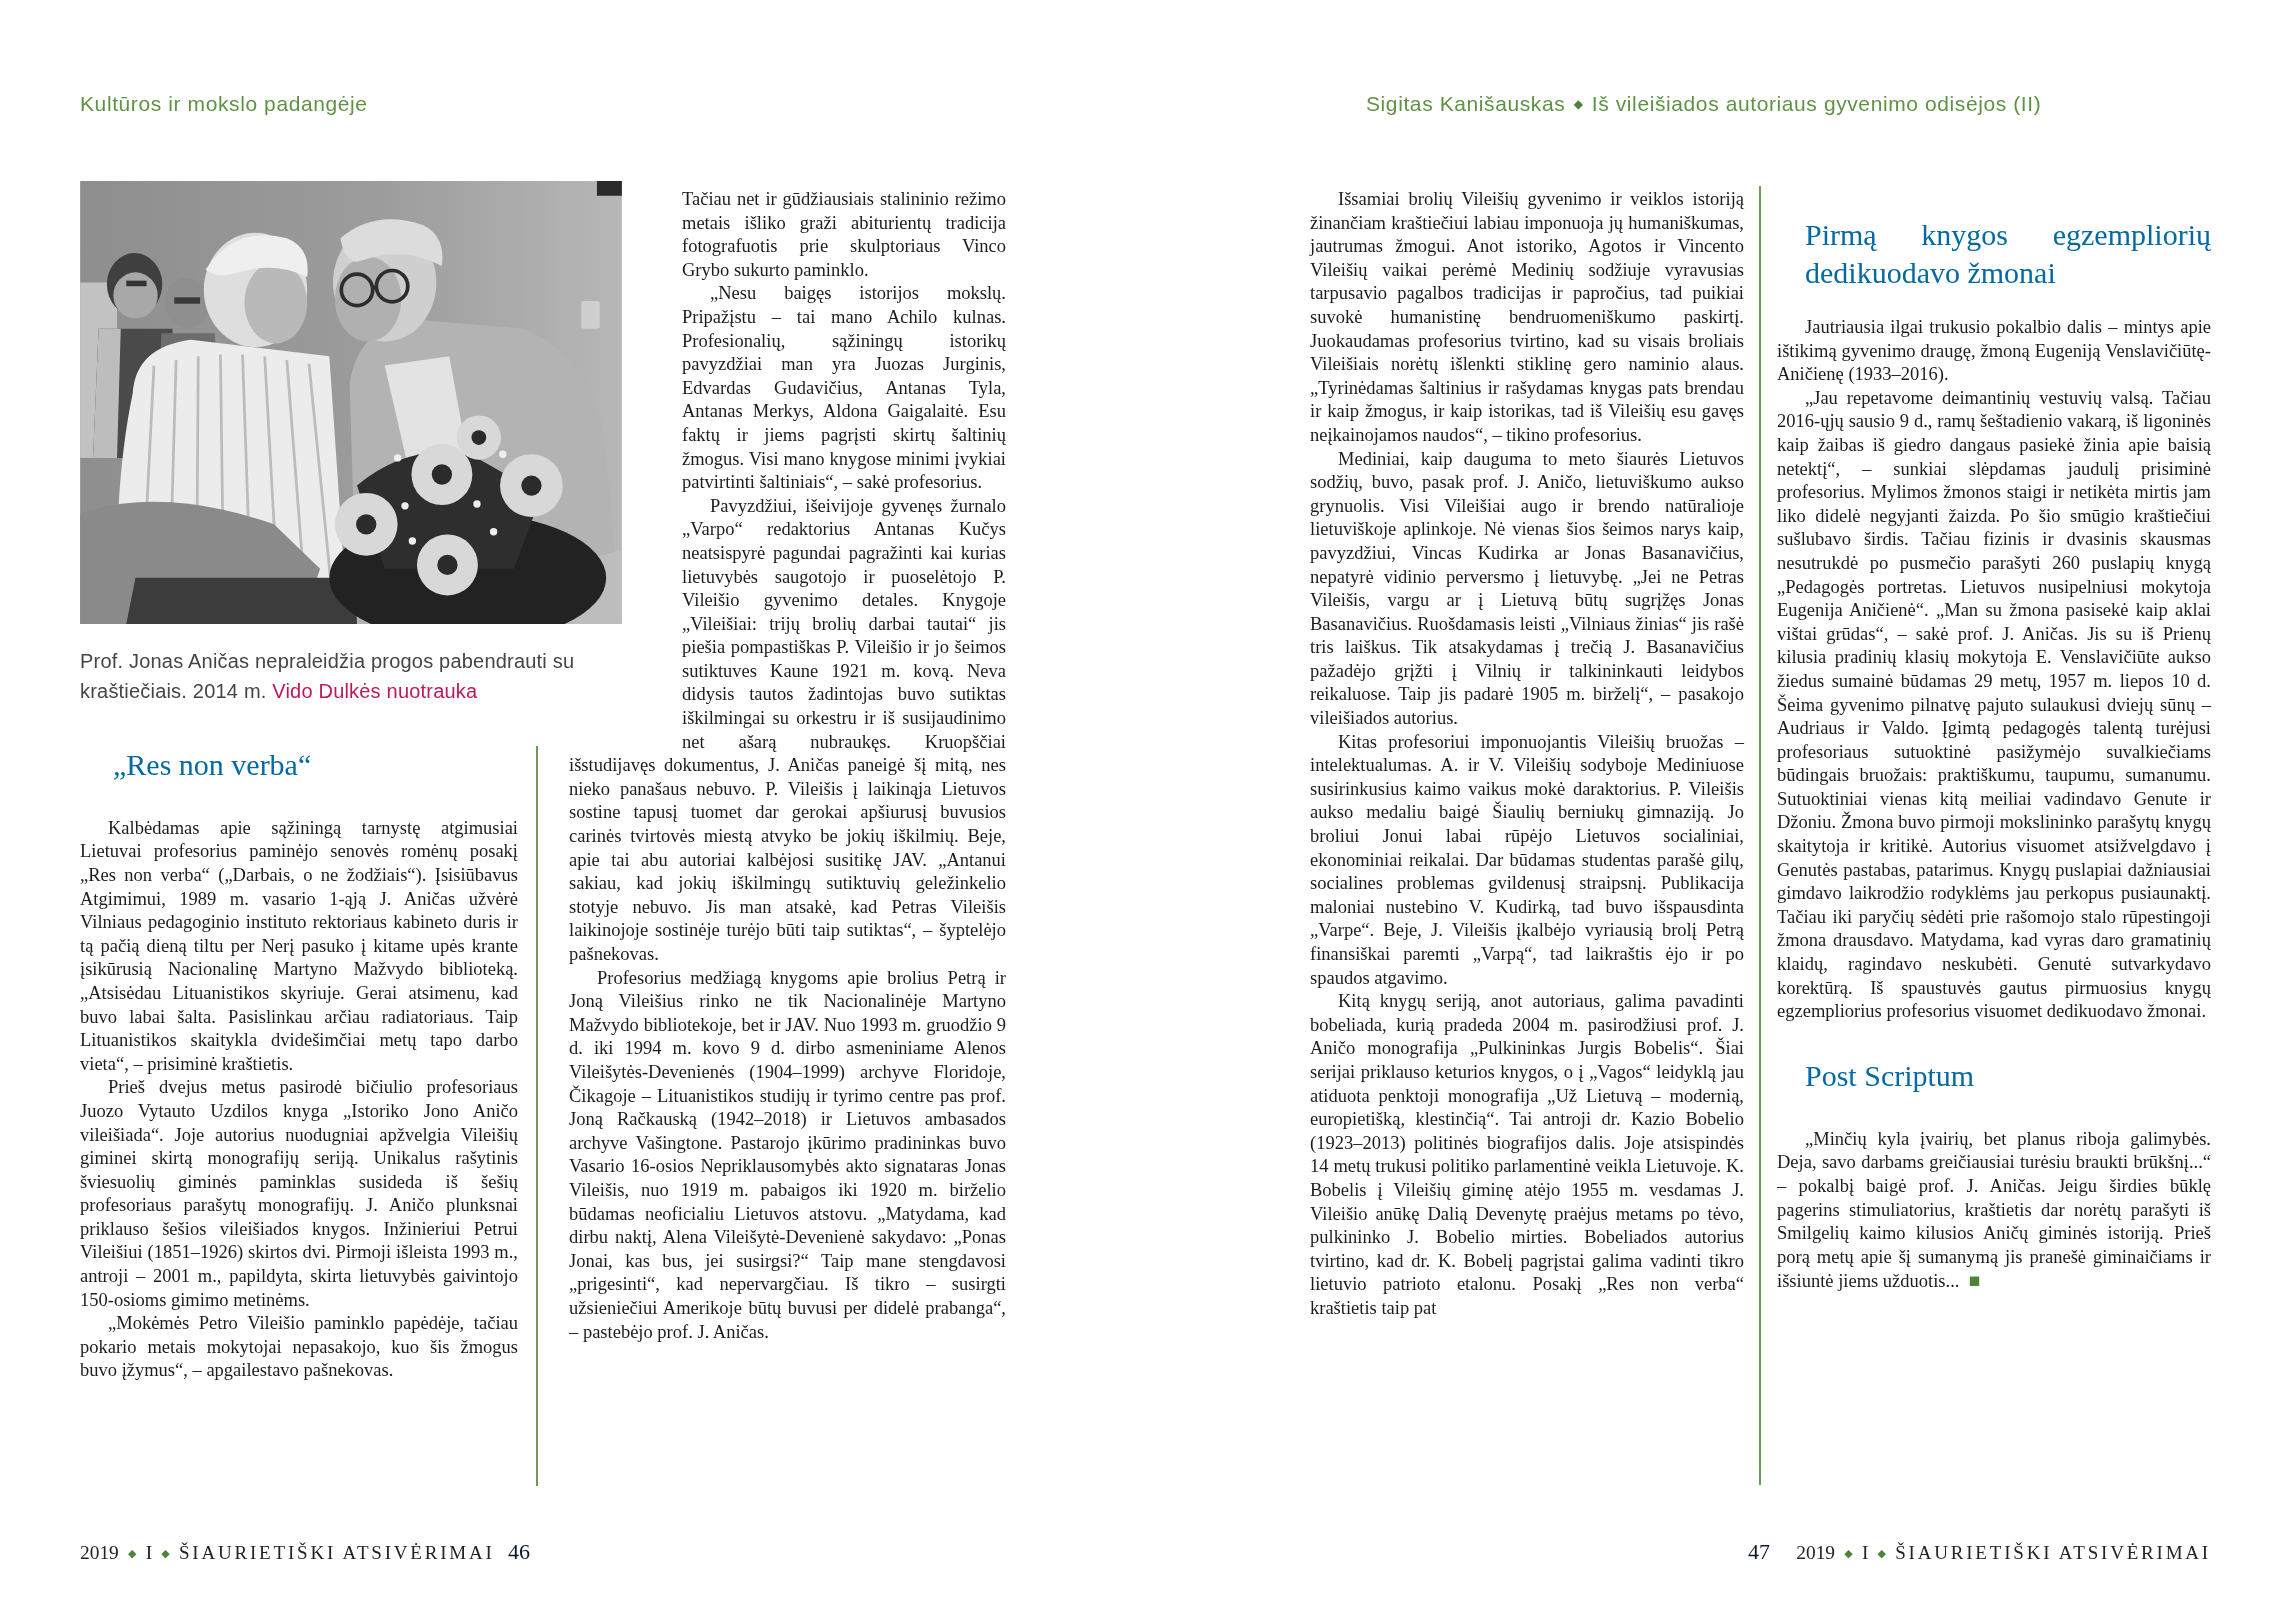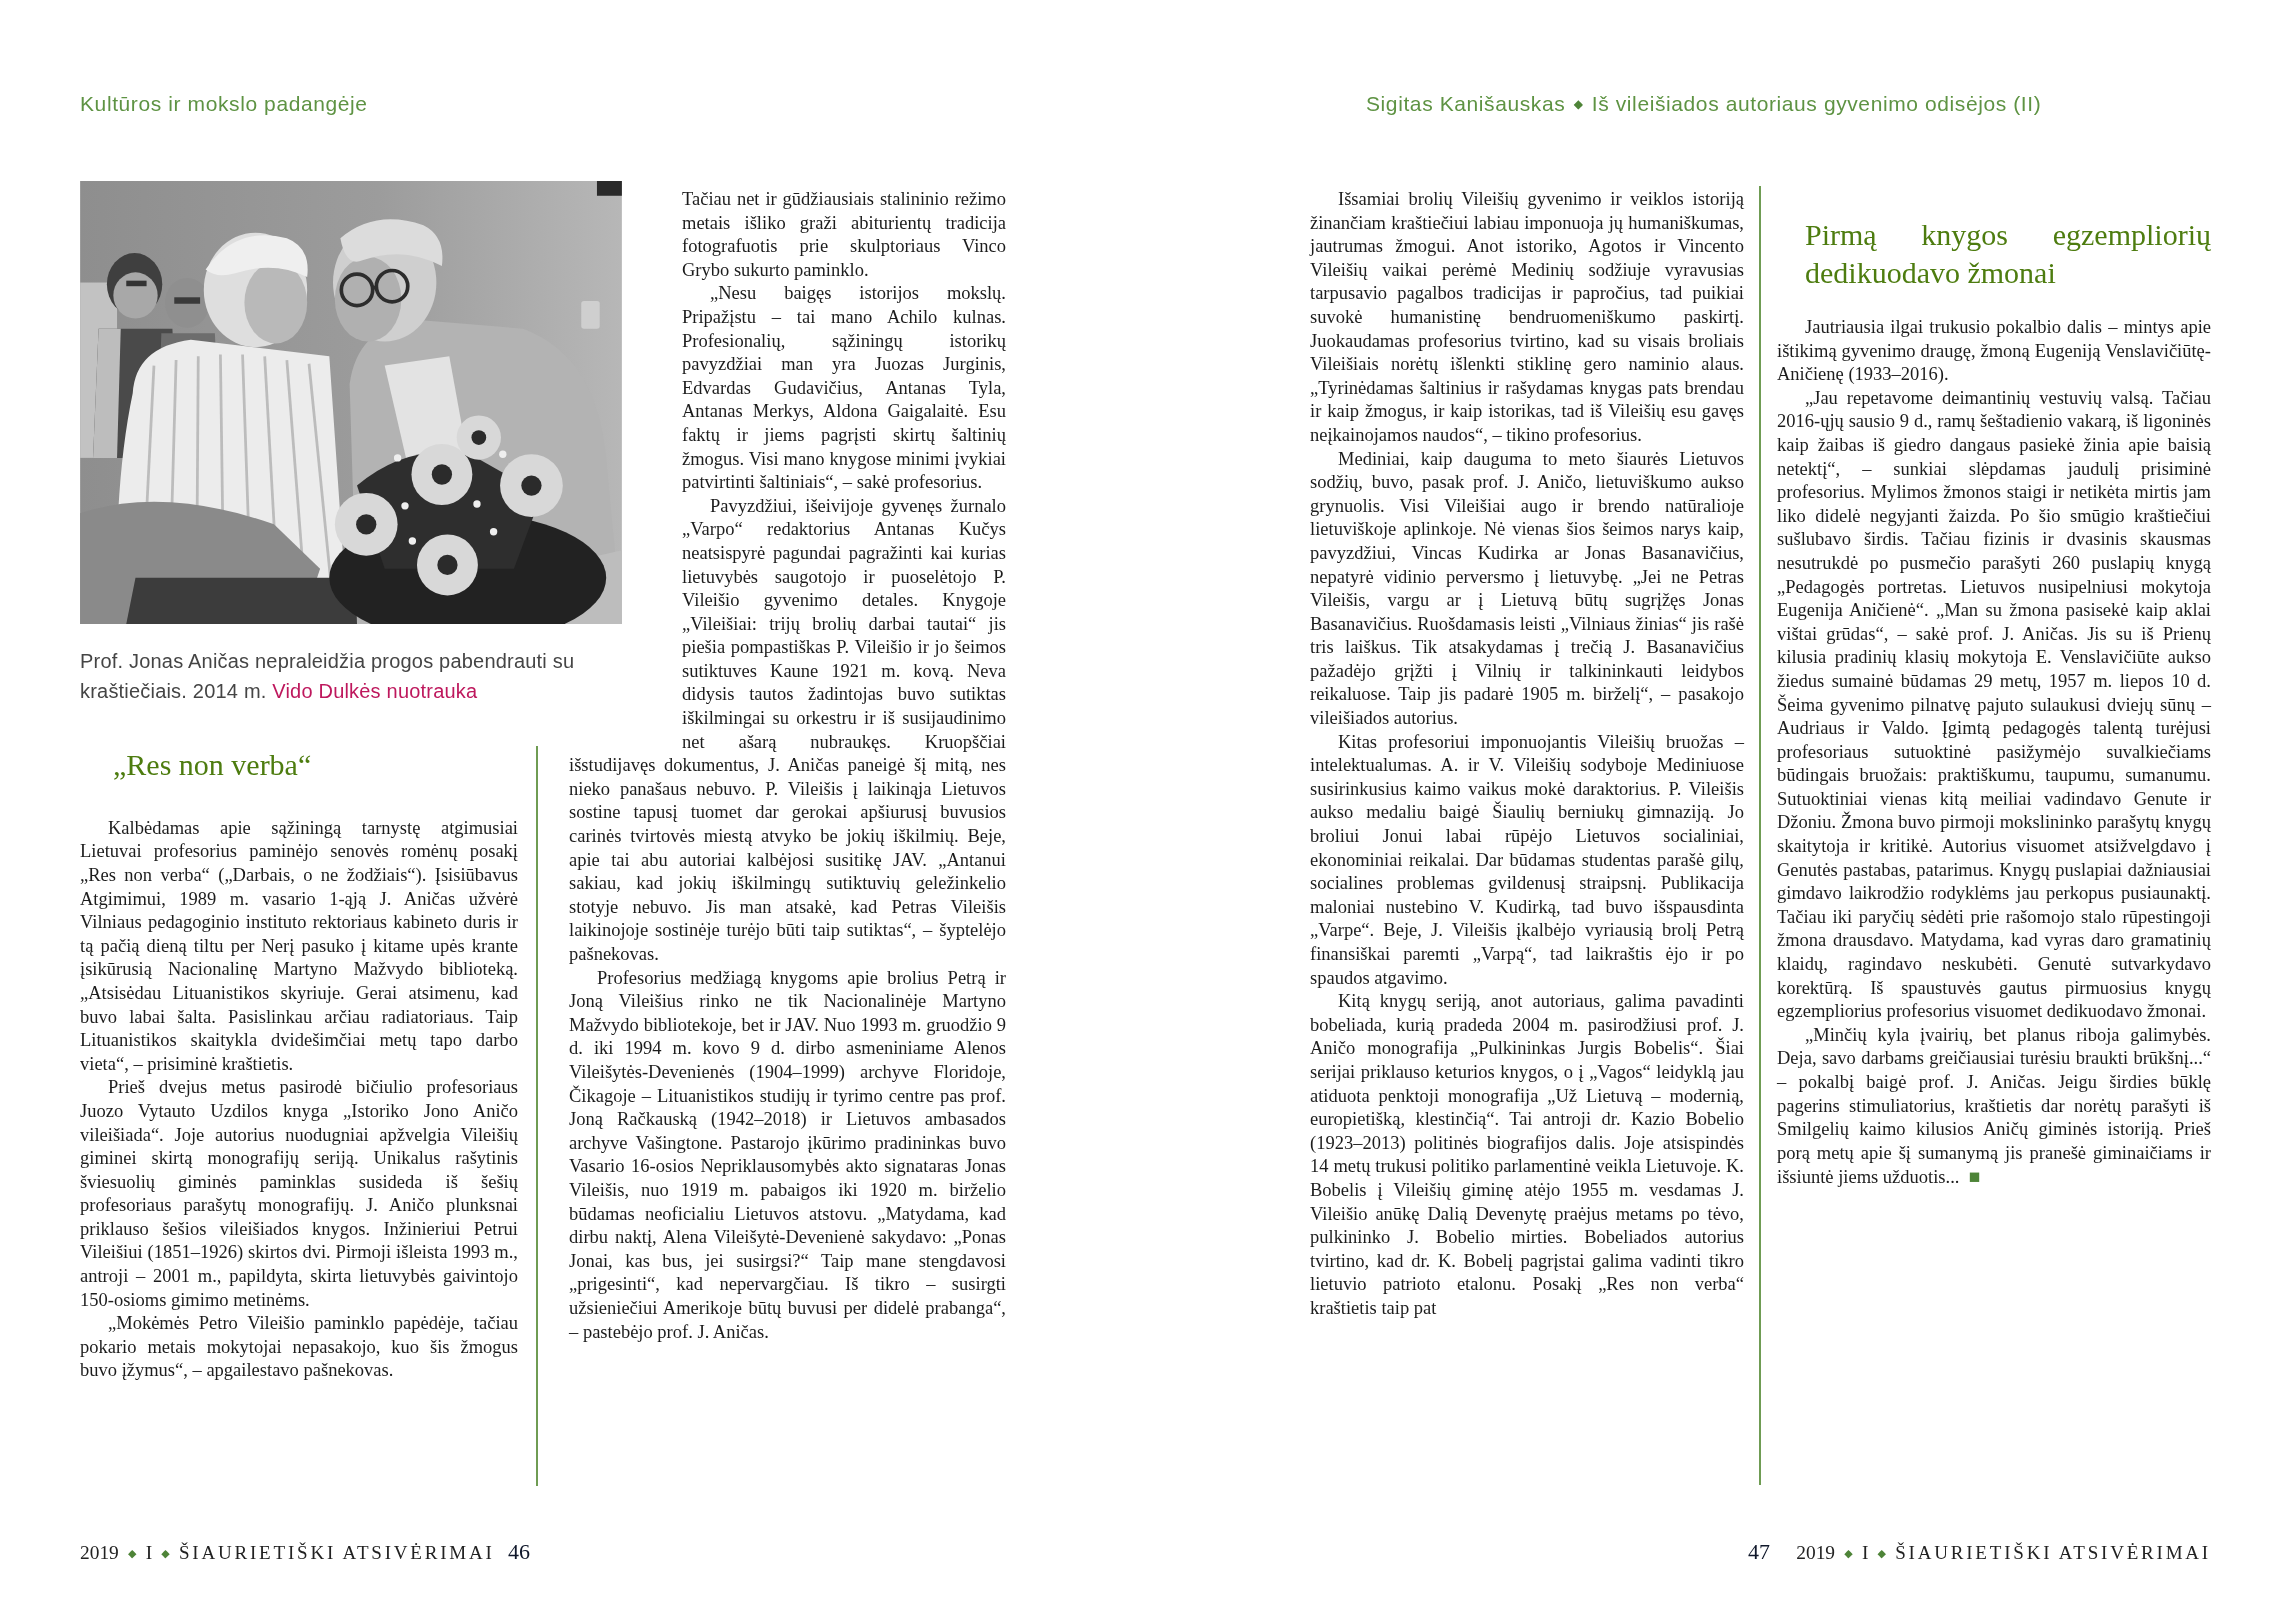--- a/index.html
+++ b/index.html
@@ -29,21 +29,21 @@
   .col p.noindent { text-indent:0; }
 
   .col1 { left:80px;  top:744px; width:438px; }
   .col2 { left:569px; top:188px; width:437px; }
   .col3 { left:1310px; top:188px; width:434px; }
   .col4 { left:1777px; top:188px; width:434px; }
 
   .wrap-spacer { float:left; width:113px; height:559px; }
 
   h2.section-heading { font-family:"Liberation Serif", serif; font-weight:400;
-                       color:#4d7c0f; font-size:30px; line-height:38px; }
+                       color:#0369a1; font-size:30px; line-height:38px; }
   .col1 h2.section-heading { margin:1.8px 0 33px 33px; }
   .col4 h2.heading-1 { margin:28px 0 24px 28px; }
   .col4 h2.heading-2 { margin:33px 0 33px 28px; }
 
   .divider { position:absolute; width:1.8px; background:#6f9c53; }
   .divider-left  { left:536px;  top:746px; height:740px; }
   .divider-right { left:1759px; top:186px; height:1299px; }
 
   .end-mark { color:#4e8438; font-size:19.4px; padding-left:9.2px; }
 
@@ -180,20 +180,21 @@
   <p>Išsamiai brolių Vileišių gyvenimo ir veiklos istoriją žinančiam kraštiečiui labiau imponuoja jų humaniškumas, jautrumas žmogui. Anot istoriko, Agotos ir Vincento Vileišių vaikai perėmė Medinių sodžiuje vyravusias tarpusavio pagalbos tradicijas ir papročius, tad puikiai suvokė humanistinę bendruomeniškumo paskirtį. Juokaudamas profesorius tvirtino, kad su visais broliais Vileišiais norėtų išlenkti stiklinę gero naminio alaus. „Tyrinėdamas šaltinius ir rašydamas knygas pats brendau ir kaip žmogus, ir kaip istorikas, tad iš Vileišių esu gavęs neįkainojamos naudos“, – tikino profesorius.</p>
   <p>Mediniai, kaip dauguma to meto šiaurės Lietuvos sodžių, buvo, pasak prof. J. Aničo, lietuviškumo aukso grynuolis. Visi Vileišiai augo ir brendo natūralioje lietuviškoje aplinkoje. Nė vienas šios šeimos narys kaip, pavyzdžiui, Vincas Kudirka ar Jonas Basanavičius, nepatyrė vidinio perversmo į lietuvybę. „Jei ne Petras Vileišis, vargu ar į Lietuvą būtų sugrįžęs Jonas Basanavičius. Ruošdamasis leisti „Vilniaus žinias“ jis rašė tris laiškus. Tik atsakydamas į trečią J. Basanavičius pažadėjo grįžti į Vilnių ir talkininkauti leidybos reikaluose. Taip jis padarė 1905 m. birželį“, – pasakojo vileišiados autorius.</p>
   <p>Kitas profesoriui imponuojantis Vileišių bruožas – intelektualumas. A. ir V. Vileišių sodyboje Mediniuose susirinkusius kaimo vaikus mokė daraktorius. P. Vileišis aukso medaliu baigė Šiaulių berniukų gimnaziją. Jo broliui Jonui labai rūpėjo Lietuvos socialiniai, ekonominiai reikalai. Dar būdamas studentas parašė gilų, socialines problemas gvildenusį straipsnį. Publikacija maloniai nustebino V. Kudirką, tad buvo išspausdinta „Varpe“. Beje, J. Vileišis įkalbėjo vyriausią brolį Petrą finansiškai paremti „Varpą“, tad laikraštis ėjo ir po spaudos atgavimo.</p>
   <p>Kitą knygų seriją, anot autoriaus, galima pavadinti bobeliada, kurią pradeda 2004 m. pasirodžiusi prof. J. Aničo monografija „Pulkininkas Jurgis Bobelis“. Šiai serijai priklauso keturios knygos, o į „Vagos“ leidyklą jau atiduota penktoji monografija „Už Lietuvą – modernią, europietišką, klestinčią“. Tai antroji dr. Kazio Bobelio (1923–2013) politinės biografijos dalis. Joje atsispindės 14 metų trukusi politiko parlamentinė veikla Lietuvoje. K. Bobelis į Vileišių giminę atėjo 1955 m. vesdamas J. Vileišio anūkę Dalią Devenytę praėjus metams po tėvo, pulkininko J. Bobelio mirties. Bobeliados autorius tvirtino, kad dr. K. Bobelį pagrįstai galima vadinti tikro lietuvio patrioto etalonu. Posakį „Res non verba“ kraštietis taip pat</p>
 </div>
 
 <div class="col col4">
   <h2 class="section-heading heading-1">Pirmą knygos egzempliorių dedikuodavo žmonai</h2>
   <p>Jautriausia ilgai trukusio pokalbio dalis – mintys apie ištikimą gyvenimo draugę, žmoną Eugeniją Venslavičiūtę-Aničienę (1933–2016).</p>
   <p>„Jau repetavome deimantinių vestuvių valsą. Tačiau 2016-ųjų sausio 9 d., ramų šeštadienio vakarą, iš ligoninės kaip žaibas iš giedro dangaus pasiekė žinia apie baisią netektį“, – sunkiai slėpdamas jaudulį prisiminė profesorius. Mylimos žmonos staigi ir netikėta mirtis jam liko didelė negyjanti žaizda. Po šio smūgio kraštiečiui sušlubavo širdis. Tačiau fizinis ir dvasinis skausmas nesutrukdė po pusmečio parašyti 260 puslapių knygą „Pedagogės portretas. Lietuvos nusipelniusi mokytoja Eugenija Aničienė“. „Man su žmona pasisekė kaip aklai vištai grūdas“, – sakė prof. J. Aničas. Jis su iš Prienų kilusia pradinių klasių mokytoja E. Venslavičiūte aukso žiedus sumainė būdamas 29 metų, 1957 m. liepos 10 d. Šeima gyvenimo pilnatvę pajuto sulaukusi dviejų sūnų – Audriaus ir Valdo. Įgimtą pedagogės talentą turėjusi profesoriaus sutuoktinė pasižymėjo suvalkiečiams būdingais bruožais: praktiškumu, taupumu, sumanumu. Sutuoktiniai vienas kitą meiliai vadindavo Genute ir Džoniu. Žmona buvo pirmoji mokslininko parašytų knygų skaitytoja ir kritikė. Autorius visuomet atsižvelgdavo į Genutės pastabas, patarimus. Knygų puslapiai dažniausiai gimdavo laikrodžio rodyklėms jau perkopus pusiaunaktį. Tačiau iki paryčių sėdėti prie rašomojo stalo rūpestingoji žmona drausdavo. Matydama, kad vyras daro gramatinių klaidų, ragindavo neskubėti. Genutė sutvarkydavo korektūrą. Iš spaustuvės gautus pirmuosius knygų egzempliorius profesorius visuomet dedikuodavo žmonai.</p>
+  <h2 class="section-heading heading-2">Post Scriptum</h2>
   <p>
     <span>„Minčių kyla įvairių, bet planus riboja galimybės. Deja, savo darbams greičiausiai turėsiu braukti brūkšnį...“ – pokalbį baigė prof. J. Aničas. Jeigu širdies būklę pagerins stimuliatorius, kraštietis dar norėtų parašyti iš Smilgelių kaimo kilusios Aničų giminės istoriją. Prieš porą metų apie šį sumanymą jis pranešė giminaičiams ir išsiuntė jiems užduotis...</span><span class="end-mark">■</span>
   </p>
 </div>
 
 <div class="divider divider-right"></div>
 
 <div class="folio-line folio-left">
   <span>2019</span><span class="f-sep">◆</span><span>I</span><span class="f-sep">◆</span><span class="journal">ŠIAURIETIŠKI ATSIVĖRIMAI</span>
 </div>

